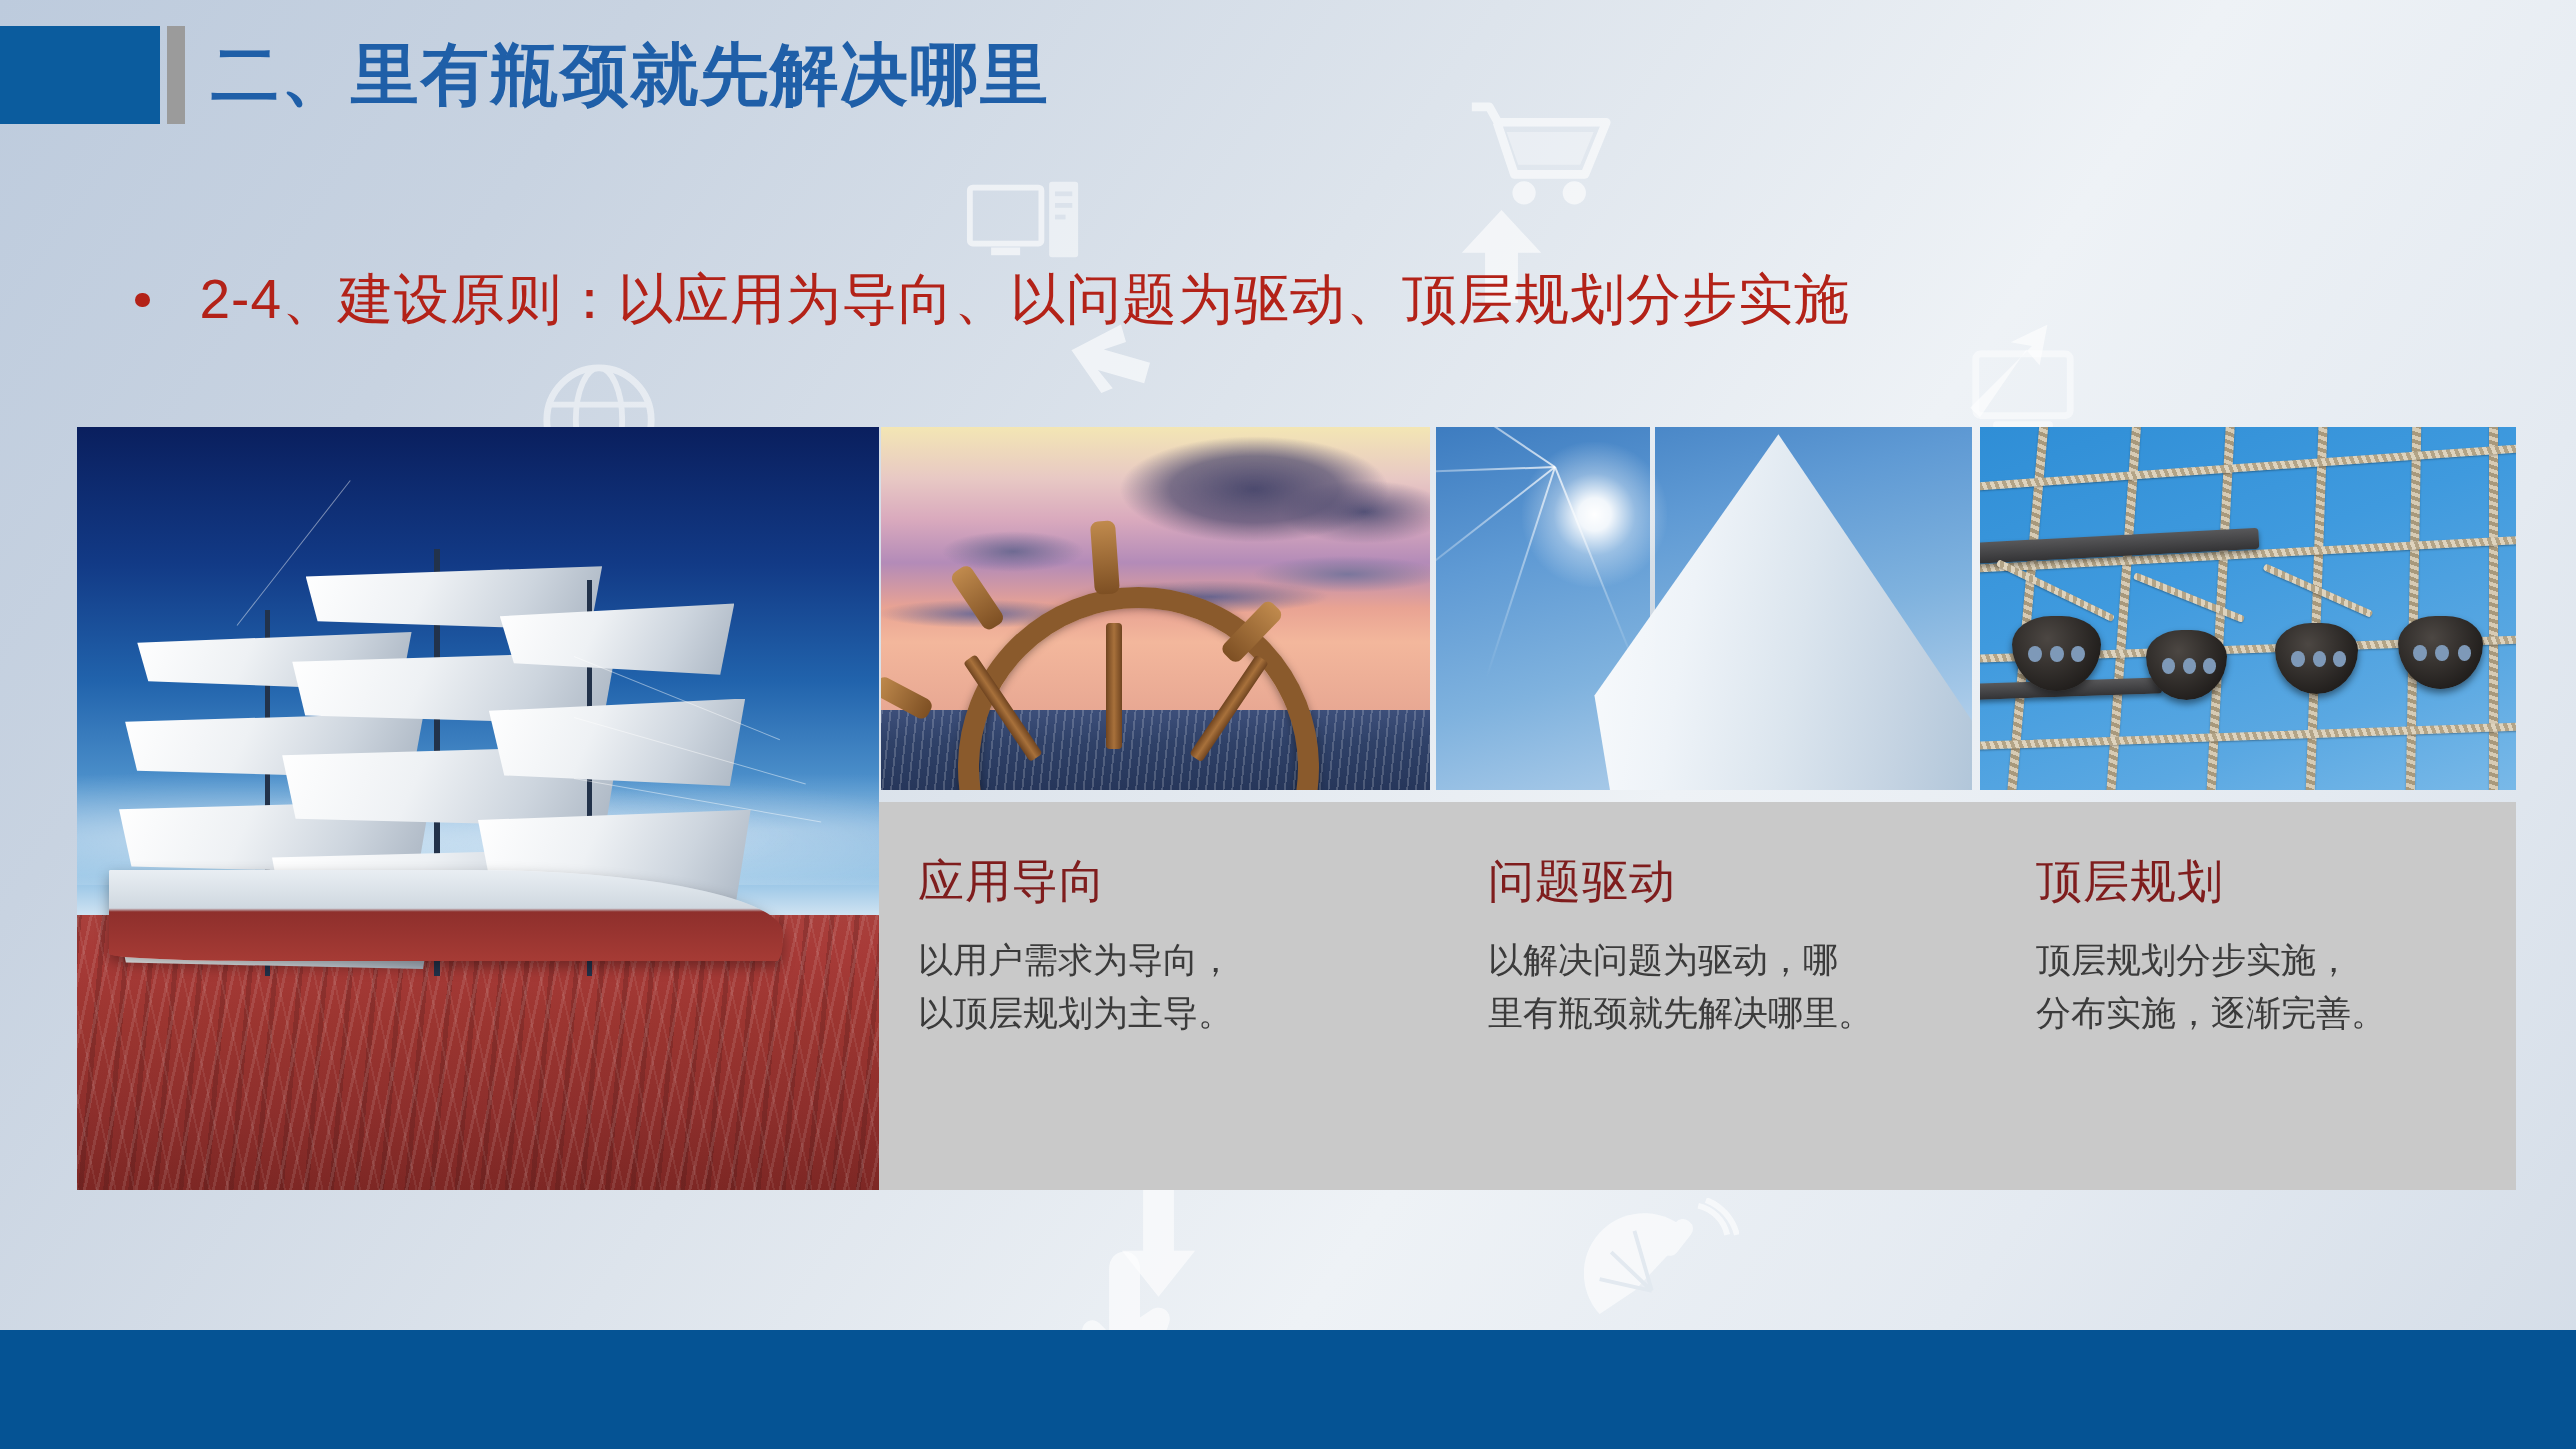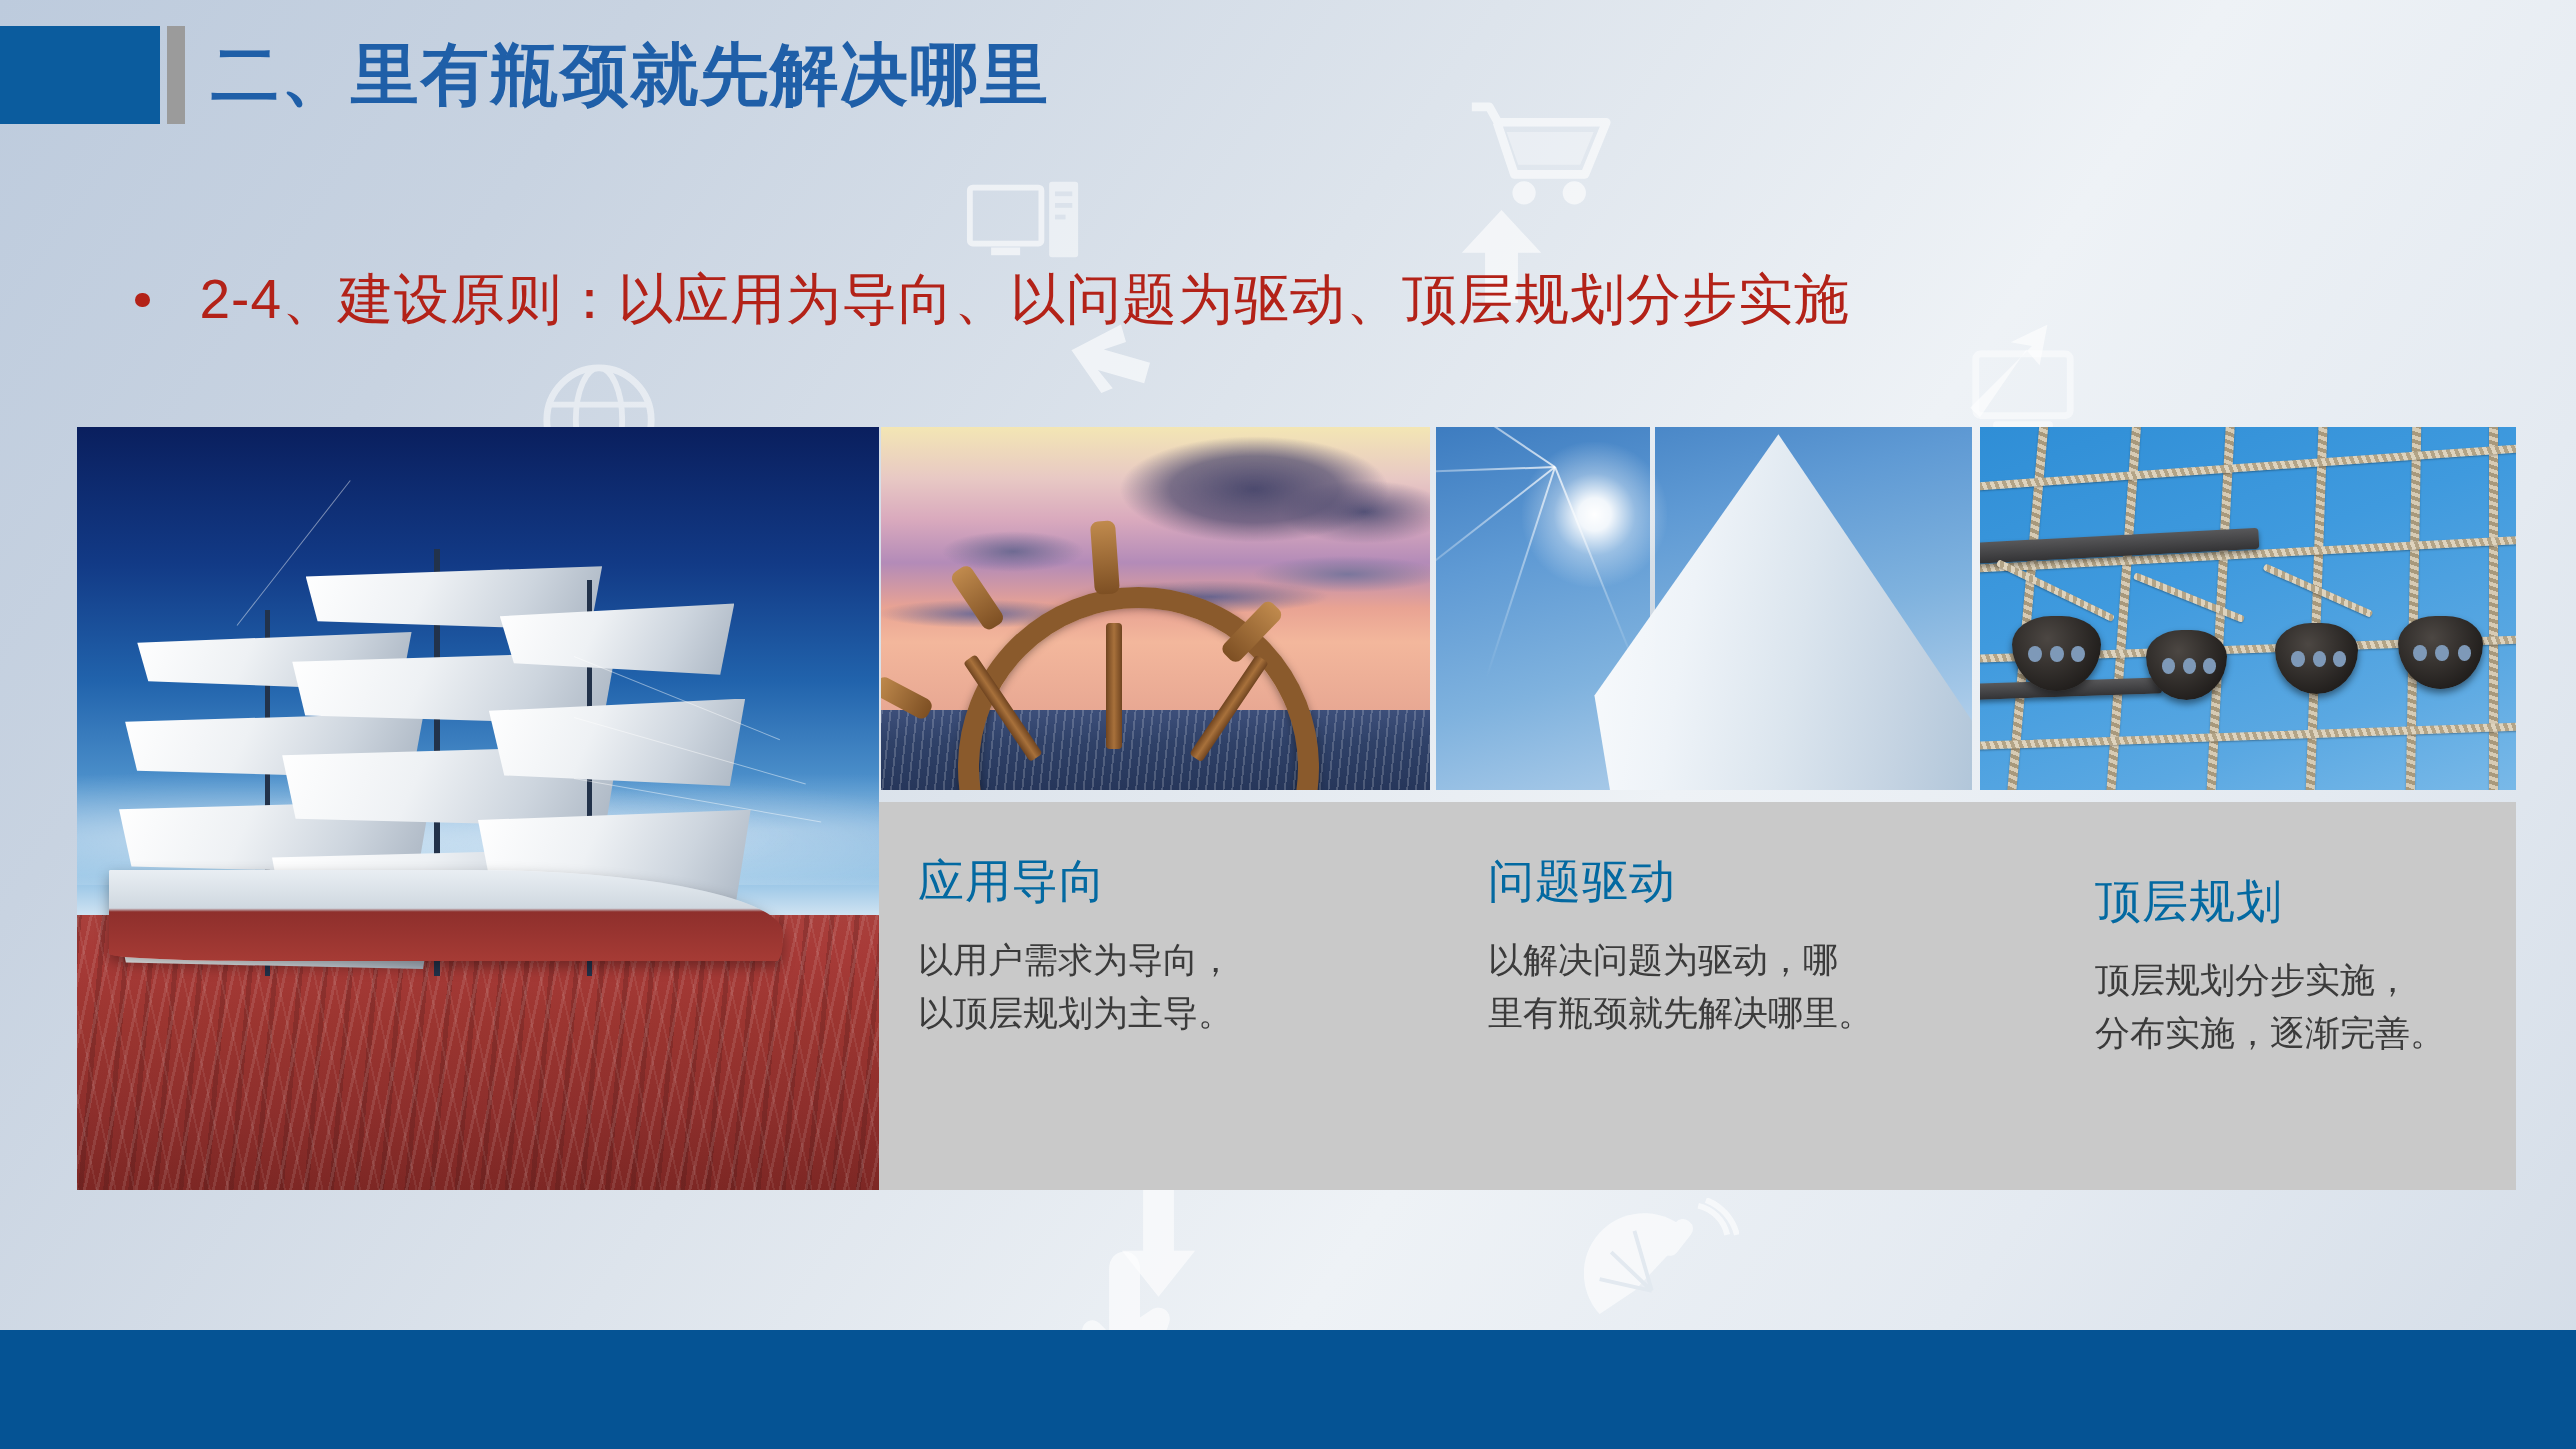--- a/index.html
+++ b/index.html
@@ -105,22 +105,22 @@
   .spar{position:absolute;background:linear-gradient(180deg,#58585a,#333335);border-radius:3.9px;box-shadow:0 2.9px 5.8px rgba(0,0,0,.4);}
   .block{position:absolute;background:radial-gradient(ellipse at 40% 30%,#4c4743,#221f1d 72%);
     border-radius:44% 44% 50% 50%/38% 38% 62% 62%;box-shadow:0 3.9px 7.7px rgba(0,0,0,.45);}
   .block i{position:absolute;width:16%;height:22%;background:#7e99b8;border-radius:50%;top:40%;}
 
   
   #caption-panel{position:absolute;left:879px;top:802px;width:1637px;height:388px;background:#c9c9c9;}
   .col{position:absolute;top:56px;}
   #col-1{left:39px;width:454px;}
   #col-2{left:609px;width:512px;}
-  #col-3{left:1216px;width:454px;margin-top:20px;}
-  .col-title{font-size:46px;color:#0369a1;margin:0 0 29px 0;line-height:1;letter-spacing:1px;}
+  #col-3{left:1157px;width:454px;}
+  .col-title{font-size:46px;color:#7f1d1d;margin:0 0 29px 0;line-height:1;letter-spacing:1px;}
   .col-line{font-size:35px;color:#3b3b3b;line-height:1.52;white-space:nowrap;}
 
   
   #footer-bar{position:absolute;left:0;top:1330px;width:2576px;height:120px;background:#055394;}
   #logo-wrap{position:absolute;right:25px;top:1339px;display:flex;align-items:center;}
   #logo-mark{width:108px;height:100px;flex:none;margin-right:13.5px;}
   #logo-text{display:flex;flex-direction:column;justify-content:center;}
   #logo-cn{font-family:"Liberation Serif","DejaVu Serif",serif;font-size:42px;font-weight:bold;color:#d9dde2;letter-spacing:5.8px;line-height:1.05;}
   #logo-en{font-size:16.4px;font-weight:bold;color:#cfd6dd;letter-spacing:1.3px;margin-top:6.8px;}
 </style>

